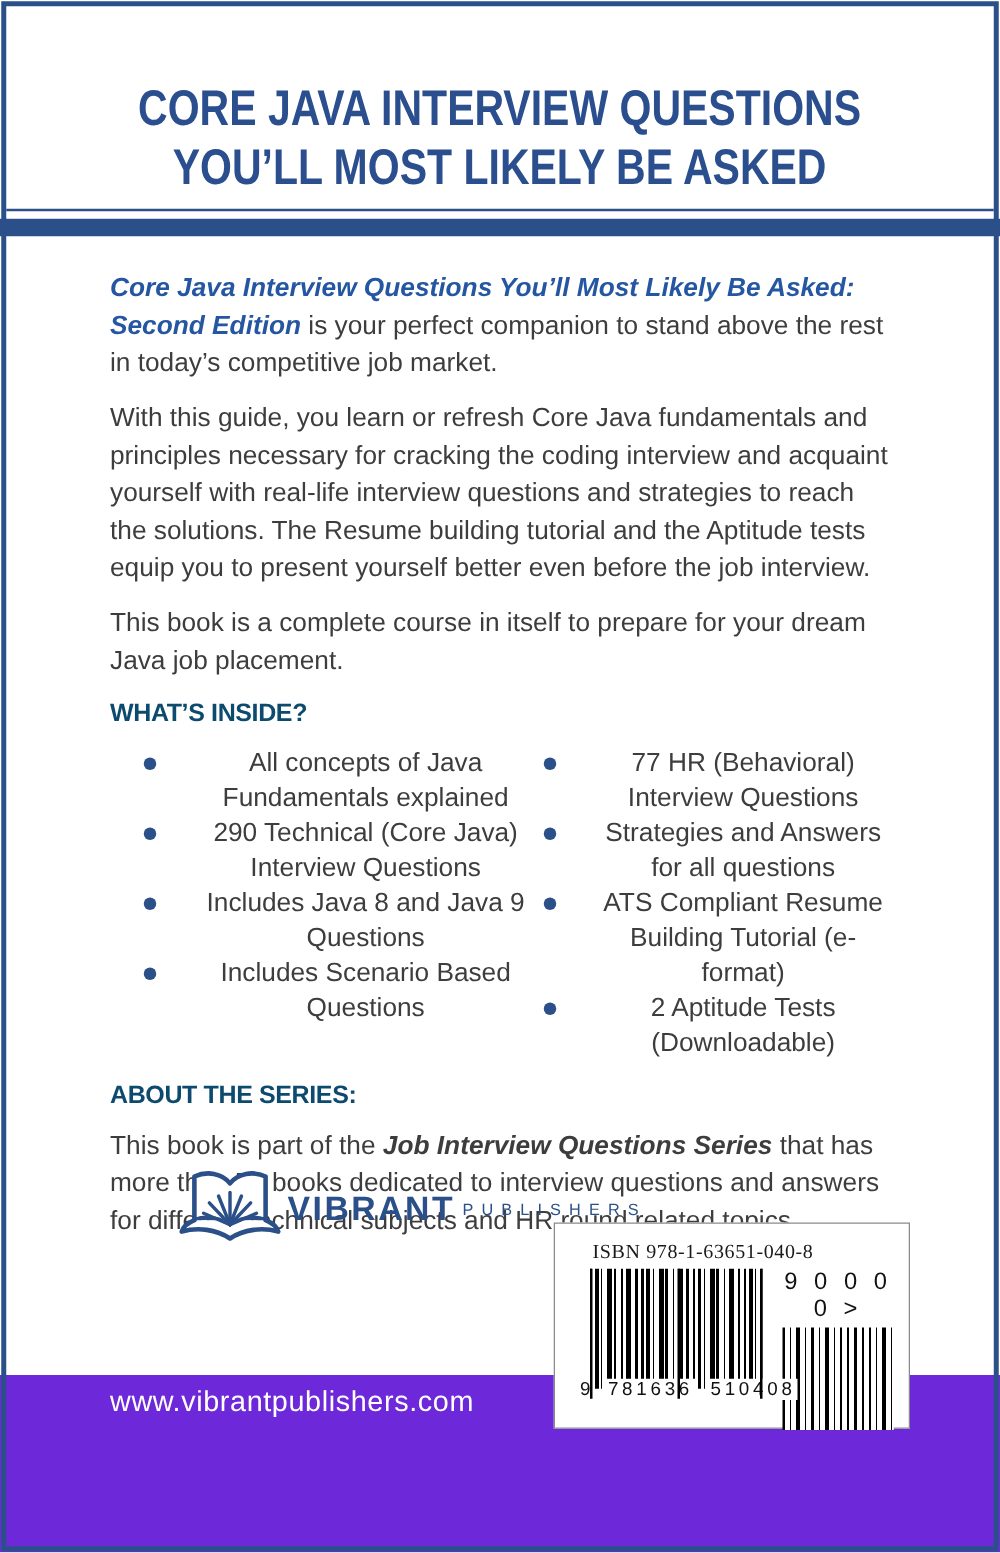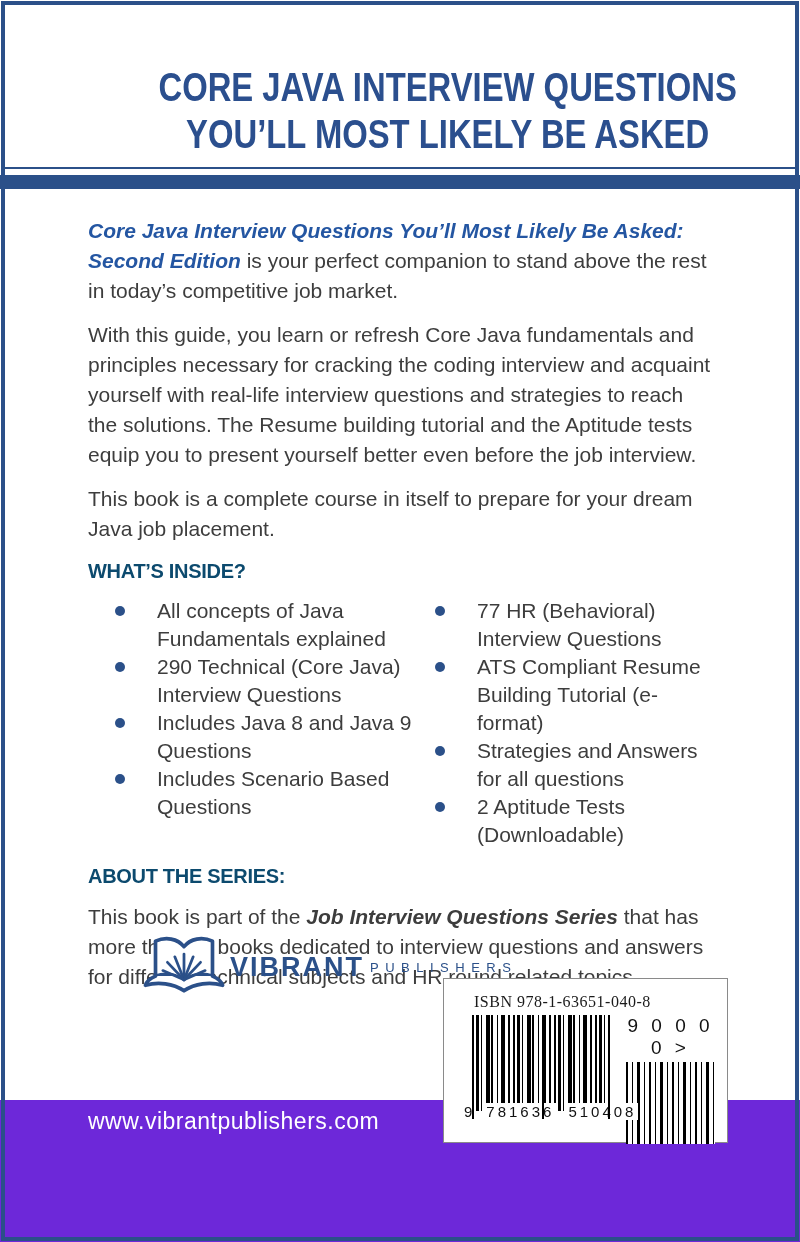--- a/index.html
+++ b/index.html
@@ -17,21 +17,21 @@
     position:absolute; inset:1px;
     border:4px solid #2b5089;
     pointer-events:none;
     z-index:5;
   }
 
   
   .title-block {
     position:absolute; top:0; left:0; right:0; height:168px;
     display:flex; flex-direction:column; justify-content:flex-end;
-    align-items:flex-end; padding-bottom:10px;
+    align-items:center; padding-bottom:10px;
   }
   .title-block h1 {
     color:#2b4f8e;
     font-size:40px; font-weight:bold; line-height:47px;
     text-align:center; letter-spacing:0px;
     transform:scaleX(0.82); transform-origin:50% 50%;
     white-space:nowrap;
   }
   .title-rule  { position:absolute; left:5px; right:5px; top:167px; height:2px; background:#2b5089; }
   .title-bar   { position:absolute; left:0; right:0; top:175px; height:14px; background:#2b5089; z-index:6; }
@@ -49,21 +49,21 @@
   .bold-italic { color:#3d3d3d; font-weight:bold; font-style:italic; }
 
   h2.section-heading {
     color:#0c4a6e; font-size:20px; font-weight:bold;
     margin-top:16px; margin-bottom:12px; letter-spacing:-0.3px;
   }
 
   
   .bullets {
     display:grid; grid-template-columns:340px 1fr;
-    margin-top:14px; margin-bottom:4px;
+    margin-top:14px; margin-bottom:4px;text-align:center;
   }
   .bullets ul { list-style:none; }
   .bullets ul.col-left  { padding-left:27px; }
   .bullets ul.col-right { padding-left:7px;  }
   .bullets li {
     position:relative; padding-left:42px;
     color:#3d3d3d; font-size:21px; line-height:28px;
   }
   .bullets li::before {
     content:""; position:absolute; left:0; top:9px;
@@ -156,22 +156,22 @@
 
     <div class="bullets">
       <ul class="col-left">
         <li>All concepts of Java Fundamentals explained</li>
         <li>290 Technical (Core Java) Interview Questions</li>
         <li>Includes Java 8 and Java 9 Questions</li>
         <li>Includes Scenario Based Questions</li>
       </ul>
       <ul class="col-right">
         <li>77 HR (Behavioral) Interview Questions</li>
+        <li>Strategies and Answers for all questions</li>
         <li>ATS Compliant Resume Building Tutorial (e-format)</li>
-        <li>Strategies and Answers for all questions</li>
         <li>2 Aptitude Tests (Downloadable)</li>
       </ul>
     </div>
 
     <h2 class="section-heading">ABOUT THE SERIES:</h2>
 
     <p><span>This book is part of the </span><span class="bold-italic">Job Interview Questions Series</span><span> that has more than 75 books dedicated to interview questions and answers for different technical subjects and HR round related topics.</span></p>
   </div>
 
   <div class="logo">

